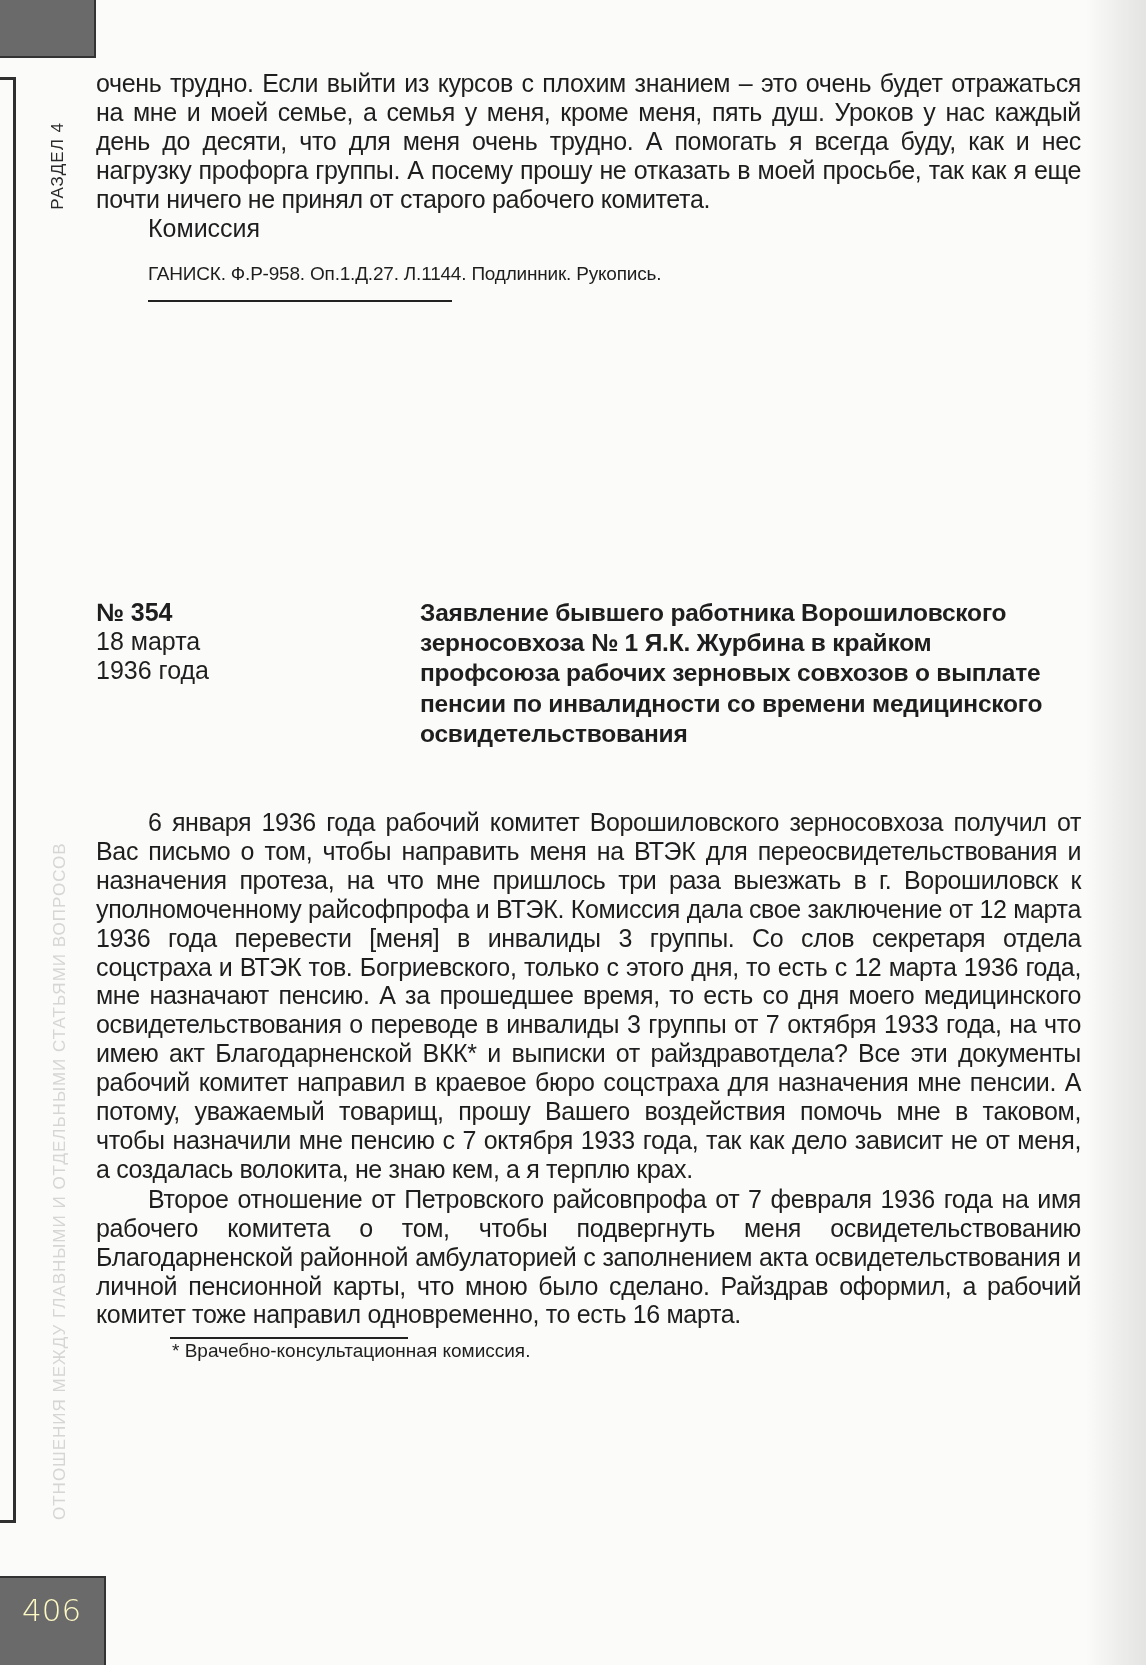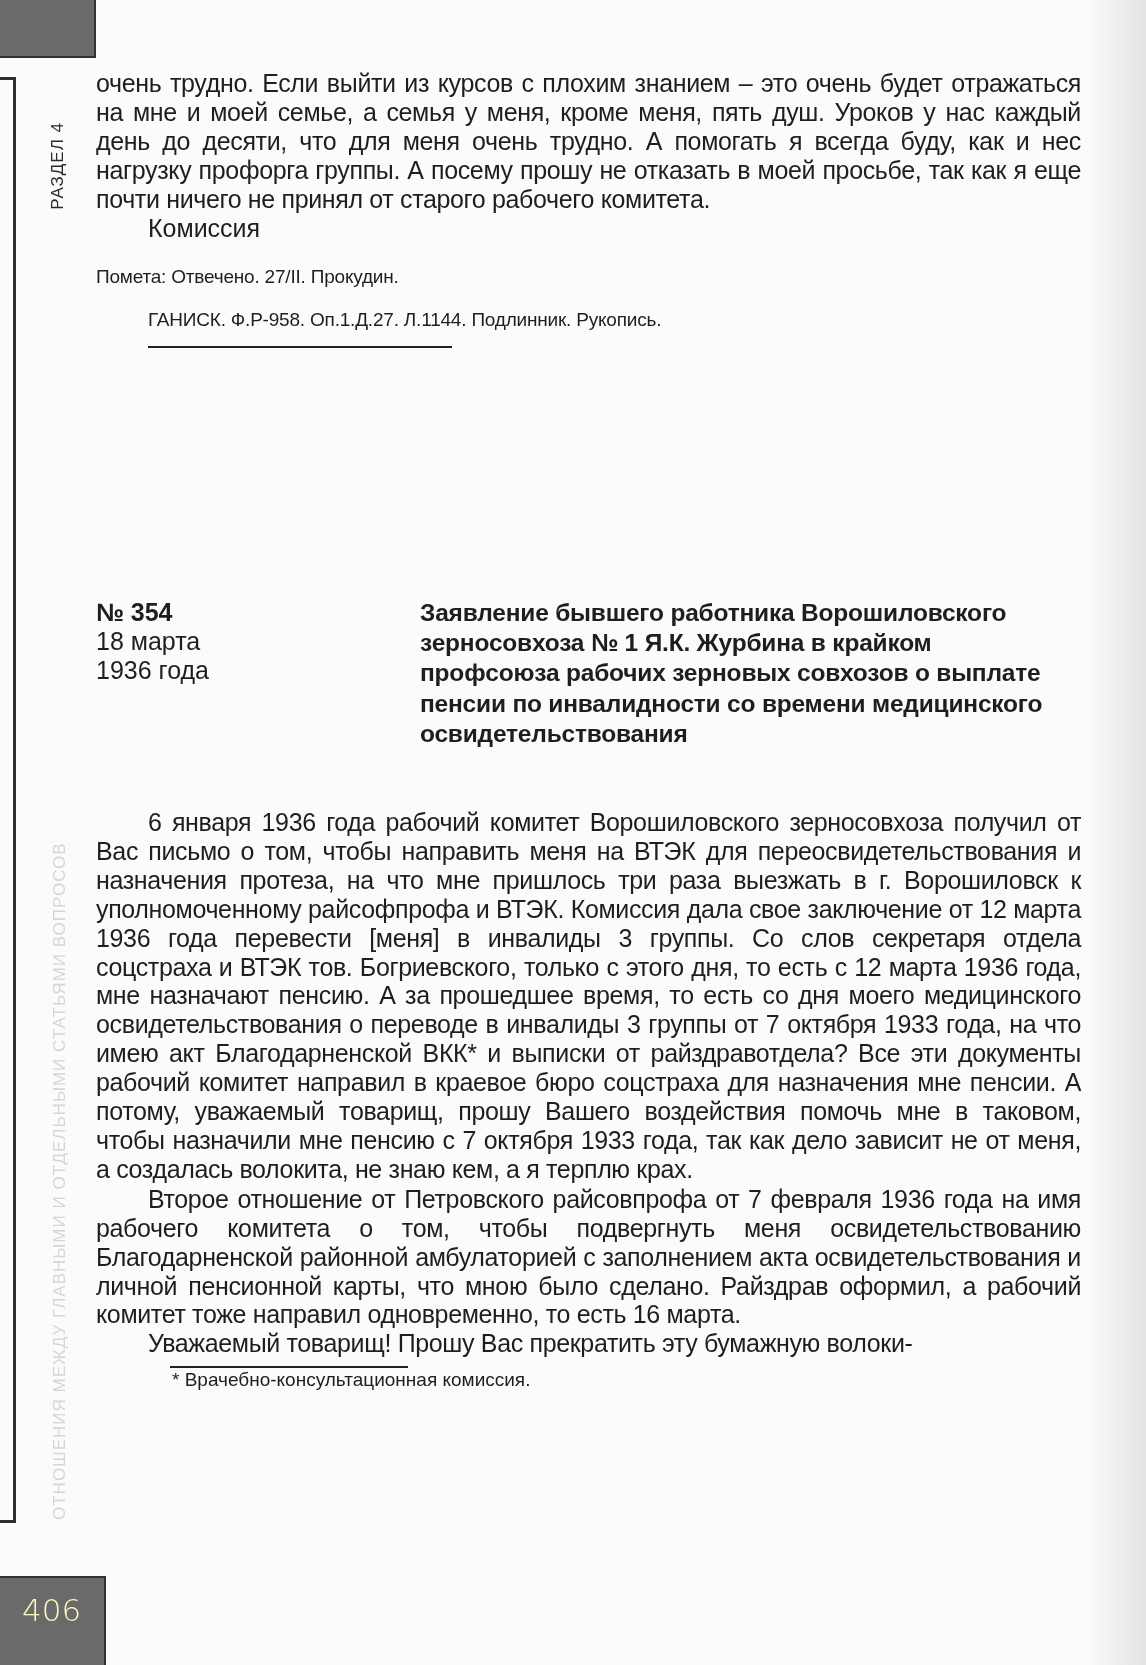--- a/index.html
+++ b/index.html
@@ -70,39 +70,37 @@
 
 <div class="side-frame"></div>
 <div class="side-label">РАЗДЕЛ 4</div>
 <div class="side-ghost">ОТНОШЕНИЯ МЕЖДУ ГЛАВНЫМИ И ОТДЕЛЬНЫМИ СТАТЬЯМИ ВОПРОСОВ</div>
 
 <div class="content" style="top:69px;">
   <div class="body-text">
     <p>очень трудно. Если выйти из курсов с плохим знанием – это очень будет отражаться на мне и моей семье, а семья у меня, кроме меня, пять душ. Уроков у нас каждый день до десяти, что для меня очень трудно. А помогать я всегда буду, как и нес нагрузку профорга группы. А посему прошу не отказать в моей просьбе, так как я еще почти ничего не принял от старого рабочего комитета.</p>
   </div>
   <div class="signature">Комиссия</div>
-  <div class="note-small" style="margin-top:22px;">Помета: Отвечено. 27/II. Прокудин.</div>
   <div class="archive" style="margin-top:19px;">ГАНИСК. Ф.Р-958. Оп.1.Д.27. Л.1144. Подлинник. Рукопись.</div>
   <div class="rule" style="margin-top:14px;"></div>
 </div>
 
 <div class="doc-header">
   <div class="doc-meta">
     <div class="doc-num">№ 354</div>
     <div>18 марта</div>
     <div>1936 года</div>
   </div>
   <div class="doc-title">Заявление бывшего работника Ворошиловского зерносовхоза № 1 Я.К. Журбина в крайком профсоюза рабочих зерновых совхозов о выплате пенсии по инвалидности со времени медицинского освидетельствования</div>
 </div>
 
 <div class="content" style="top:808px;">
   <div class="body-text">
     <p class="indent">6 января 1936 года рабочий комитет Ворошиловского зерносовхоза получил от Вас письмо о том, чтобы направить меня на ВТЭК для переосвидетельствования и назначения протеза, на что мне пришлось три раза выезжать в г. Ворошиловск к уполномоченному райсофпрофа и ВТЭК. Комиссия дала свое заключение от 12 марта 1936 года перевести [меня] в инвалиды 3 группы. Со слов секретаря отдела соцстраха и ВТЭК тов. Богриевского, только с этого дня, то есть с 12 марта 1936 года, мне назначают пенсию. А за прошедшее время, то есть со дня моего медицинского освидетельствования о переводе в инвалиды 3 группы от 7 октября 1933 года, на что имею акт Благодарненской ВКК* и выписки от райздравотдела? Все эти документы рабочий комитет направил в краевое бюро соцстраха для назначения мне пенсии. А потому, уважаемый товарищ, прошу Вашего воздействия помочь мне в таковом, чтобы назначили мне пенсию с 7 октября 1933 года, так как дело зависит не от меня, а создалась волокита, не знаю кем, а я терплю крах.</p>
     <p class="indent" style="margin-top:1px;">Второе отношение от Петровского райсовпрофа от 7 февраля 1936 года на имя рабочего комитета о том, чтобы подвергнуть меня освидетельствованию Благодарненской районной амбулаторией с заполнением акта освидетельствования и личной пенсионной карты, что мною было сделано. Райздрав оформил, а рабочий комитет тоже направил одновременно, то есть 16 марта.</p>
-    <p class="indent" style="text-align:left;">Уважаемый товарищ! Прошу Вас прекратить эту бумажную волоки-</p>
   </div>
   <div class="foot-rule" style="margin-top:8px;"></div>
   <div class="foot-text">* Врачебно-консультационная комиссия.</div>
 </div>
 
 <div class="page-num-box">
   <div class="page-num">406</div>
 </div>
 
 </body></html>

